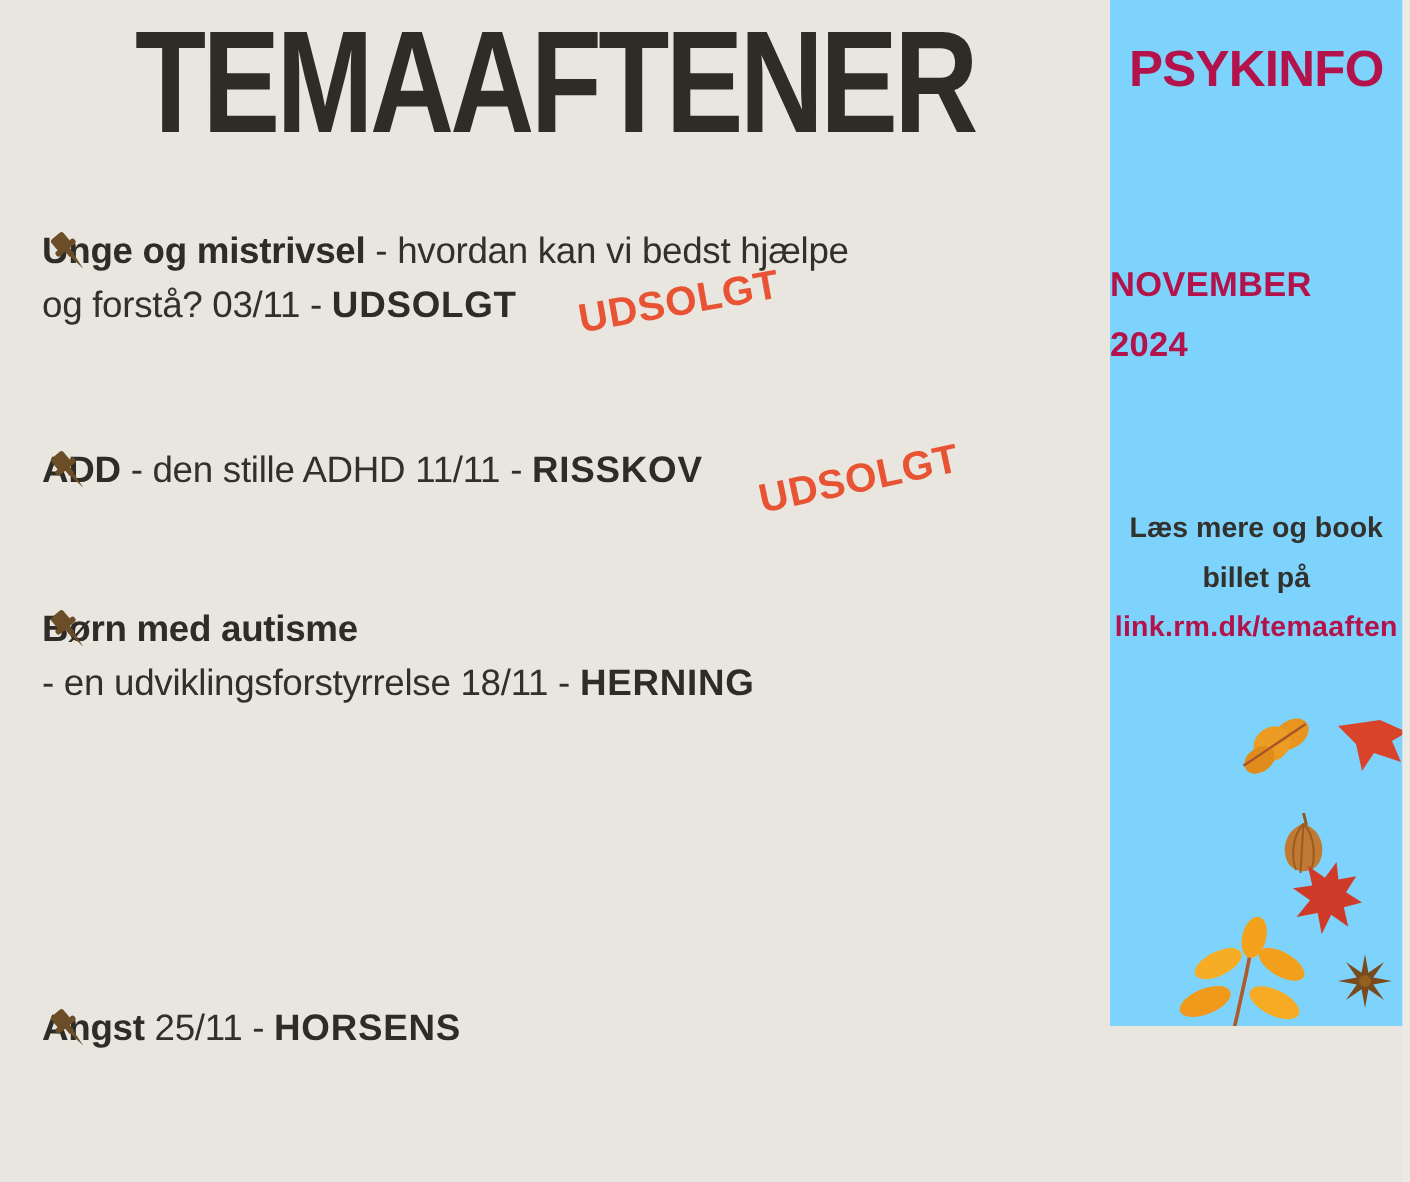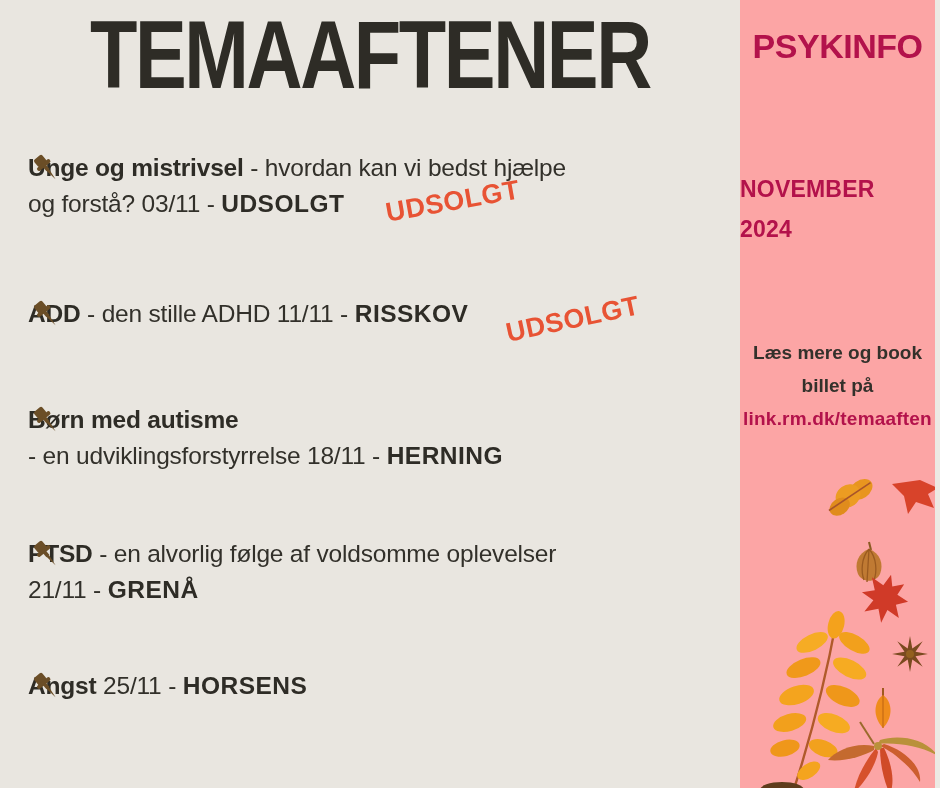--- a/index.html
+++ b/index.html
@@ -24,22 +24,22 @@
   .etext b{font-weight:700;color:#2e2c26;}
   .loc{color:#9a5b36;font-weight:700;letter-spacing:.5px;}
   .soldout{
     position:absolute;color:#e85334;font-weight:700;font-size:27px;
     letter-spacing:.5px;white-space:nowrap;
   }
   .soldout.r10{transform:rotate(-10deg);}
   .soldout.r12{transform:rotate(-12deg);}
   
   .sidebar{
-    position:absolute;left:740px;top:0;width:195px;height:788px;
-    background:#fca5a5;overflow:hidden;
+    position:absolute;left:740px;top:0;width:195px;height:684px;
+    background:#7dd3fc;overflow:hidden;
   }
   .edge-strip{position:absolute;left:935px;top:0;width:5px;height:788px;background:#eceae4;}
   .brand{
     position:absolute;top:26px;left:0;width:195px;text-align:center;
     color:#b3124b;font-weight:800;font-size:34px;line-height:41px;letter-spacing:-.5px;
   }
   .presents{
     position:absolute;top:138px;left:0;width:195px;text-align:center;
     color:#16140f;font-weight:600;font-size:21px;letter-spacing:.3px;
   }
@@ -112,36 +112,20 @@
           <path d="M20 34 L18.4 21 L21.6 21 Z"></path>
         </g>
           </svg>
       </span>
       <div class="etext">
         <div><b>Børn med autisme</b></div>
         <div><span>- en udviklingsforstyrrelse 18/11 - </span><b class="loc">HERNING</b></div>
       </div>
     </div>
 
-    <div class="event" style="top:536px;">
-      <span class="pin">
-        <svg viewBox="0 0 40 40">
-            <g fill="#6b4e27" transform="rotate(-40 20 20)">
-          <rect x="14.5" y="4" width="11" height="9.5" rx="2"></rect>
-          <rect x="11.5" y="12.5" width="17" height="4.2" rx="2"></rect>
-          <rect x="18" y="15.5" width="4" height="6"></rect>
-          <path d="M20 34 L18.4 21 L21.6 21 Z"></path>
-        </g>
-          </svg>
-      </span>
-      <div class="etext">
-        <div><b>PTSD</b><span> - en alvorlig følge af voldsomme oplevelser</span></div>
-        <div><span>21/11 - </span><b class="loc">GRENÅ</b></div>
-      </div>
-    </div>
 
     <div class="event" style="top:668px;">
       <span class="pin">
         <svg viewBox="0 0 40 40">
             <g fill="#6b4e27" transform="rotate(-40 20 20)">
           <rect x="14.5" y="4" width="11" height="9.5" rx="2"></rect>
           <rect x="11.5" y="12.5" width="17" height="4.2" rx="2"></rect>
           <rect x="18" y="15.5" width="4" height="6"></rect>
           <path d="M20 34 L18.4 21 L21.6 21 Z"></path>
         </g>

